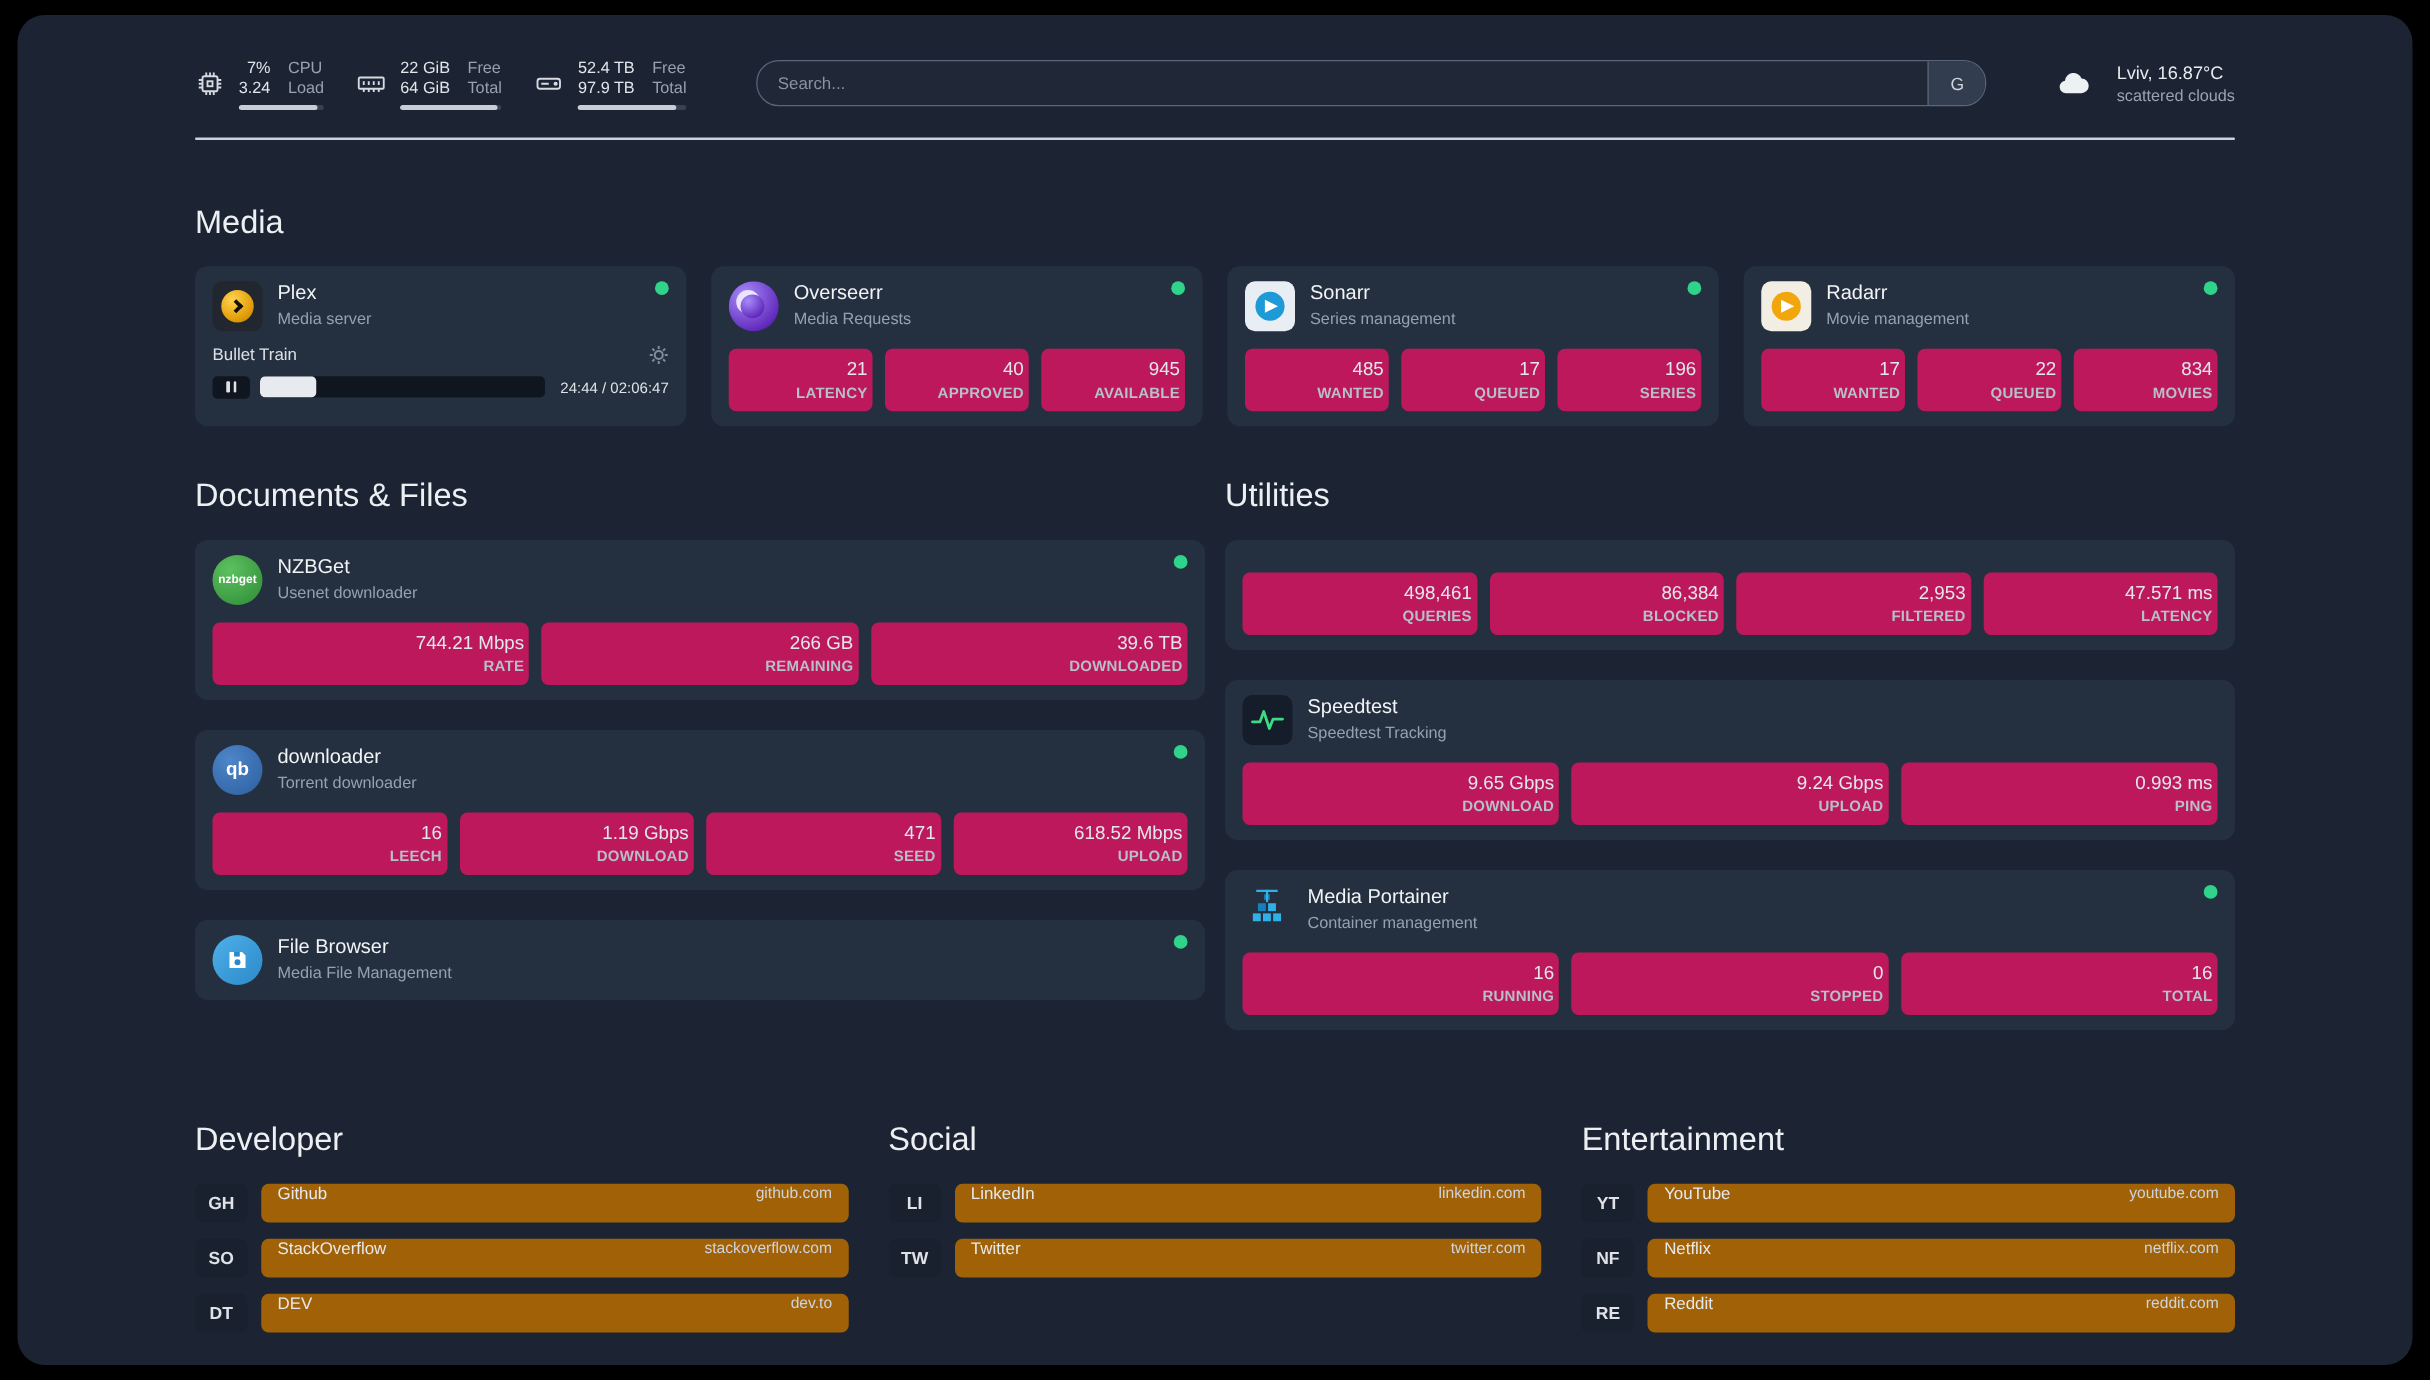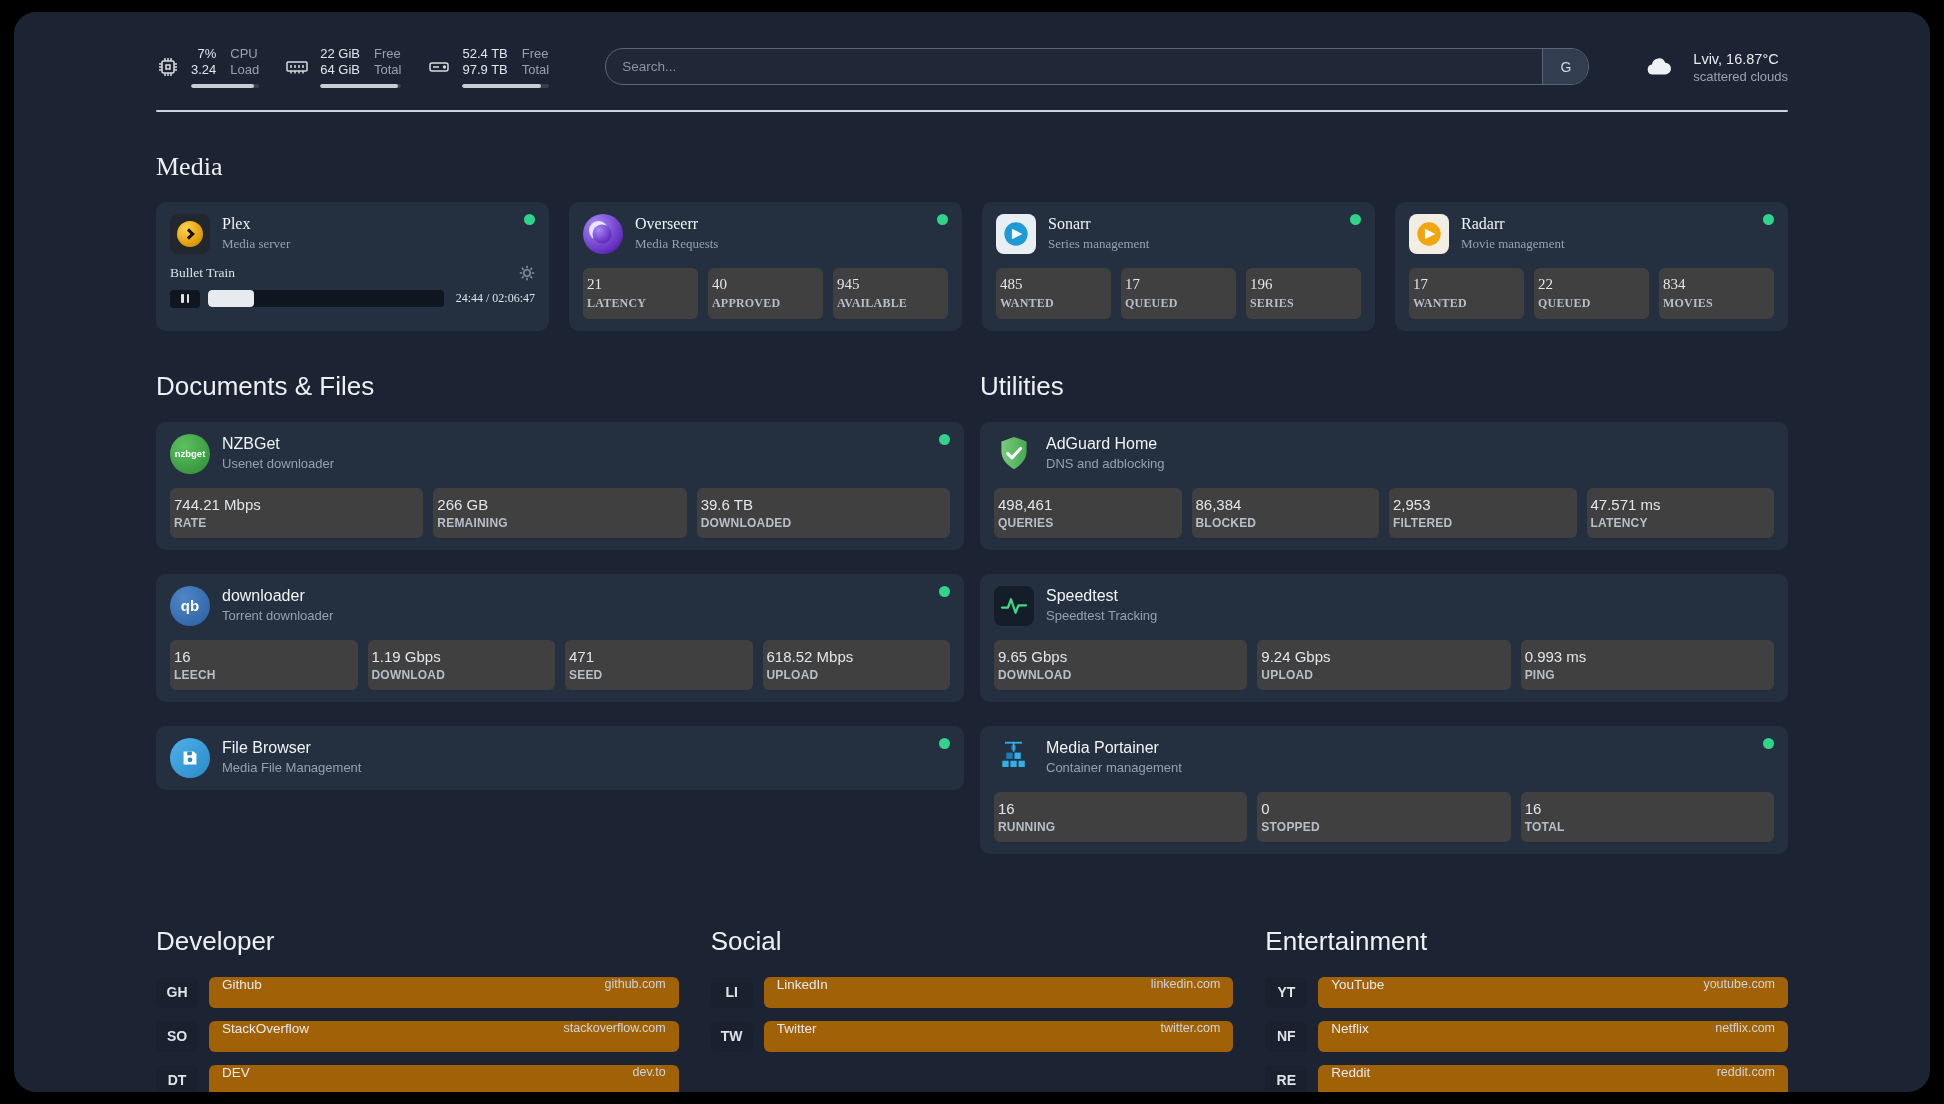--- a/index.html
+++ b/index.html
@@ -32,34 +32,34 @@
     cursor: pointer; }
 
   .weather { display: flex; align-items: center; gap: 16px; }
   .weather-loc { font-size: 14.5px; color: #e8ebef; line-height: 1.3; }
   .weather-cond { font-size: 13px; color: #9aa3af; }
 
   .divider { height: 2px; background: #ccd2da; border-radius: 1px; margin-top: 22px; }
 
   
   .section-title { font-size: 26px; font-weight: 500; color: #edf0f3; }
-  .media-section { margin-top: 40px; font-family: Liberation Serif, serif; }
+  .media-section { margin-top: 50px; }
   .media-grid { display: grid; grid-template-columns: repeat(4, 1fr); gap: 20px; margin-top: 20px; }
 
   .card { background: #243040; border-radius: 10px; padding: 12px 14px; cursor: pointer; }
   .card-head { display: flex; gap: 12px; }
   .app-icon { width: 40px; height: 40px; flex: 0 0 auto; display: flex;
     align-items: center; justify-content: center; }
   .card-meta { display: flex; flex-direction: column; }
   .card-title { font-size: 16px; font-weight: 500; color: #f1f3f5; line-height: 1.2; }
   .card-sub { font-size: 13px; color: #97a0ac; margin-top: 3px; }
   .dot { width: 11px; height: 11px; border-radius: 50%; background: #2fd48a; margin-left: auto; }
 
   .stats { display: grid; grid-auto-flow: column; grid-auto-columns: 1fr; gap: 10px; margin-top: 14px; }
-  .stat { background: #404040; border-radius: 6px; padding: 8px 4px; text-align: left; }
+  .stat { background: #be185d; border-radius: 6px; padding: 8px 4px; text-align: right; }
   .stat-value { font-size: 15px; color: #e2e6ea; }
   .stat-label { font-size: 12px; font-weight: 700; color: #b7bfc9; margin-top: 3px; letter-spacing: 0.2px; }
 
   
   .np-row { display: flex; align-items: center; justify-content: space-between; margin-top: 11px; }
   .np-title { font-size: 13.5px; color: #dde1e6; }
   .gear-btn { width: 16px; height: 16px; cursor: pointer; opacity: 0.8; }
   .player-row { display: flex; align-items: center; gap: 8px; margin-top: 9px; }
   .pause-btn { width: 30px; height: 18px; background: #10161f; border-radius: 4px;
     display: flex; align-items: center; justify-content: center; gap: 3px; cursor: pointer; }
@@ -413,38 +413,20 @@
         </div>
 
       </div>
     </div>
 
     <div>
       <div class="section-title">Utilities</div>
       <div class="col-stack">
 
         <div class="card">
-          <div class="card-head">
-            <span class="app-icon">
-              <svg width="36" height="38" viewBox="0 0 40 42">
-                <defs>
-                      <linearGradient id="ag" x1="0" y1="0" x2="1" y2="0">
-                  <stop offset="0" stop-color="#79cb80"></stop>
-                        <stop offset="1" stop-color="#47a84e"></stop>
-                </linearGradient>
-                    </defs>
-                <path d="M20 2l14 5v11c0 9-6.5 15.5-14 20C12.5 33.5 6 27 6 18V7z" fill="url(#ag)"></path>
-                <path d="M13 20.5l4.8 4.8 9.5-10.5" stroke="#fff" stroke-width="3.4" fill="none" stroke-linecap="round" stroke-linejoin="round"></path>
-              </svg>
-            </span>
-            <div class="card-meta">
-              <div class="card-title">AdGuard Home</div>
-              <div class="card-sub">DNS and adblocking</div>
-            </div>
-          </div>
           <div class="stats">
             <div class="stat">
               <div class="stat-value">498,461</div>
               <div class="stat-label">QUERIES</div>
             </div>
             <div class="stat">
               <div class="stat-value">86,384</div>
               <div class="stat-label">BLOCKED</div>
             </div>
             <div class="stat">

